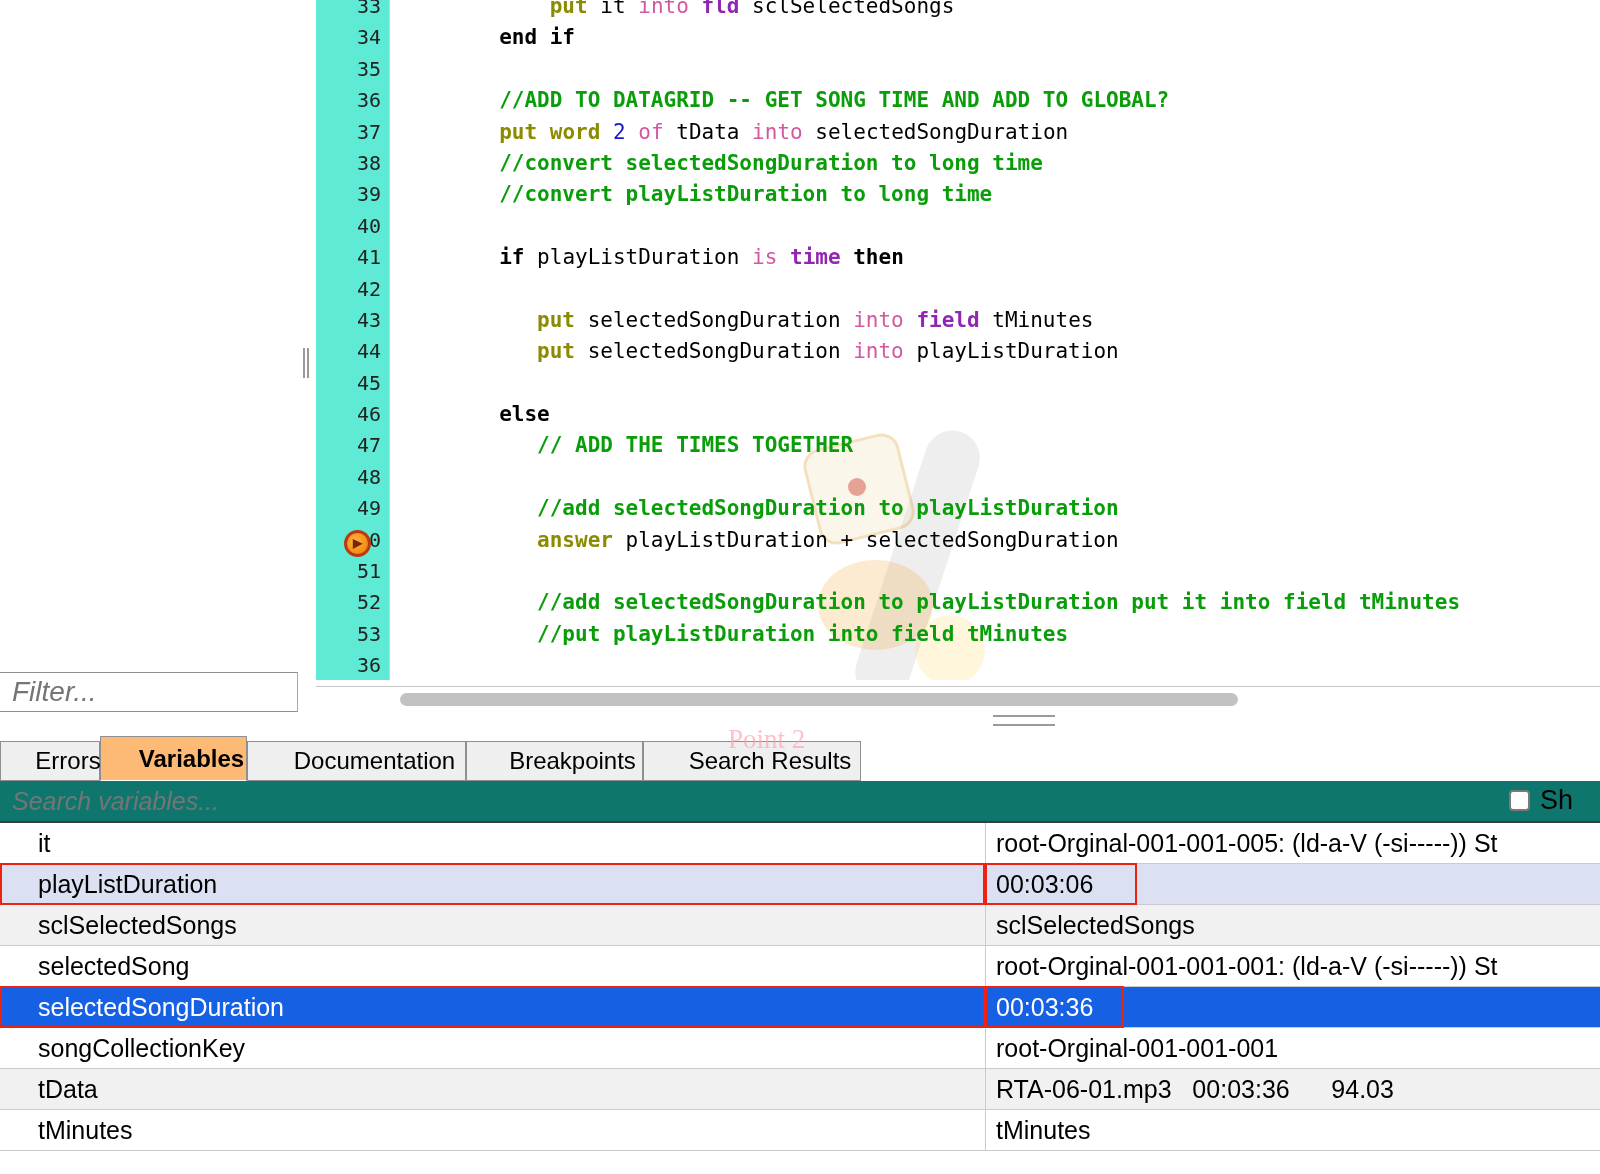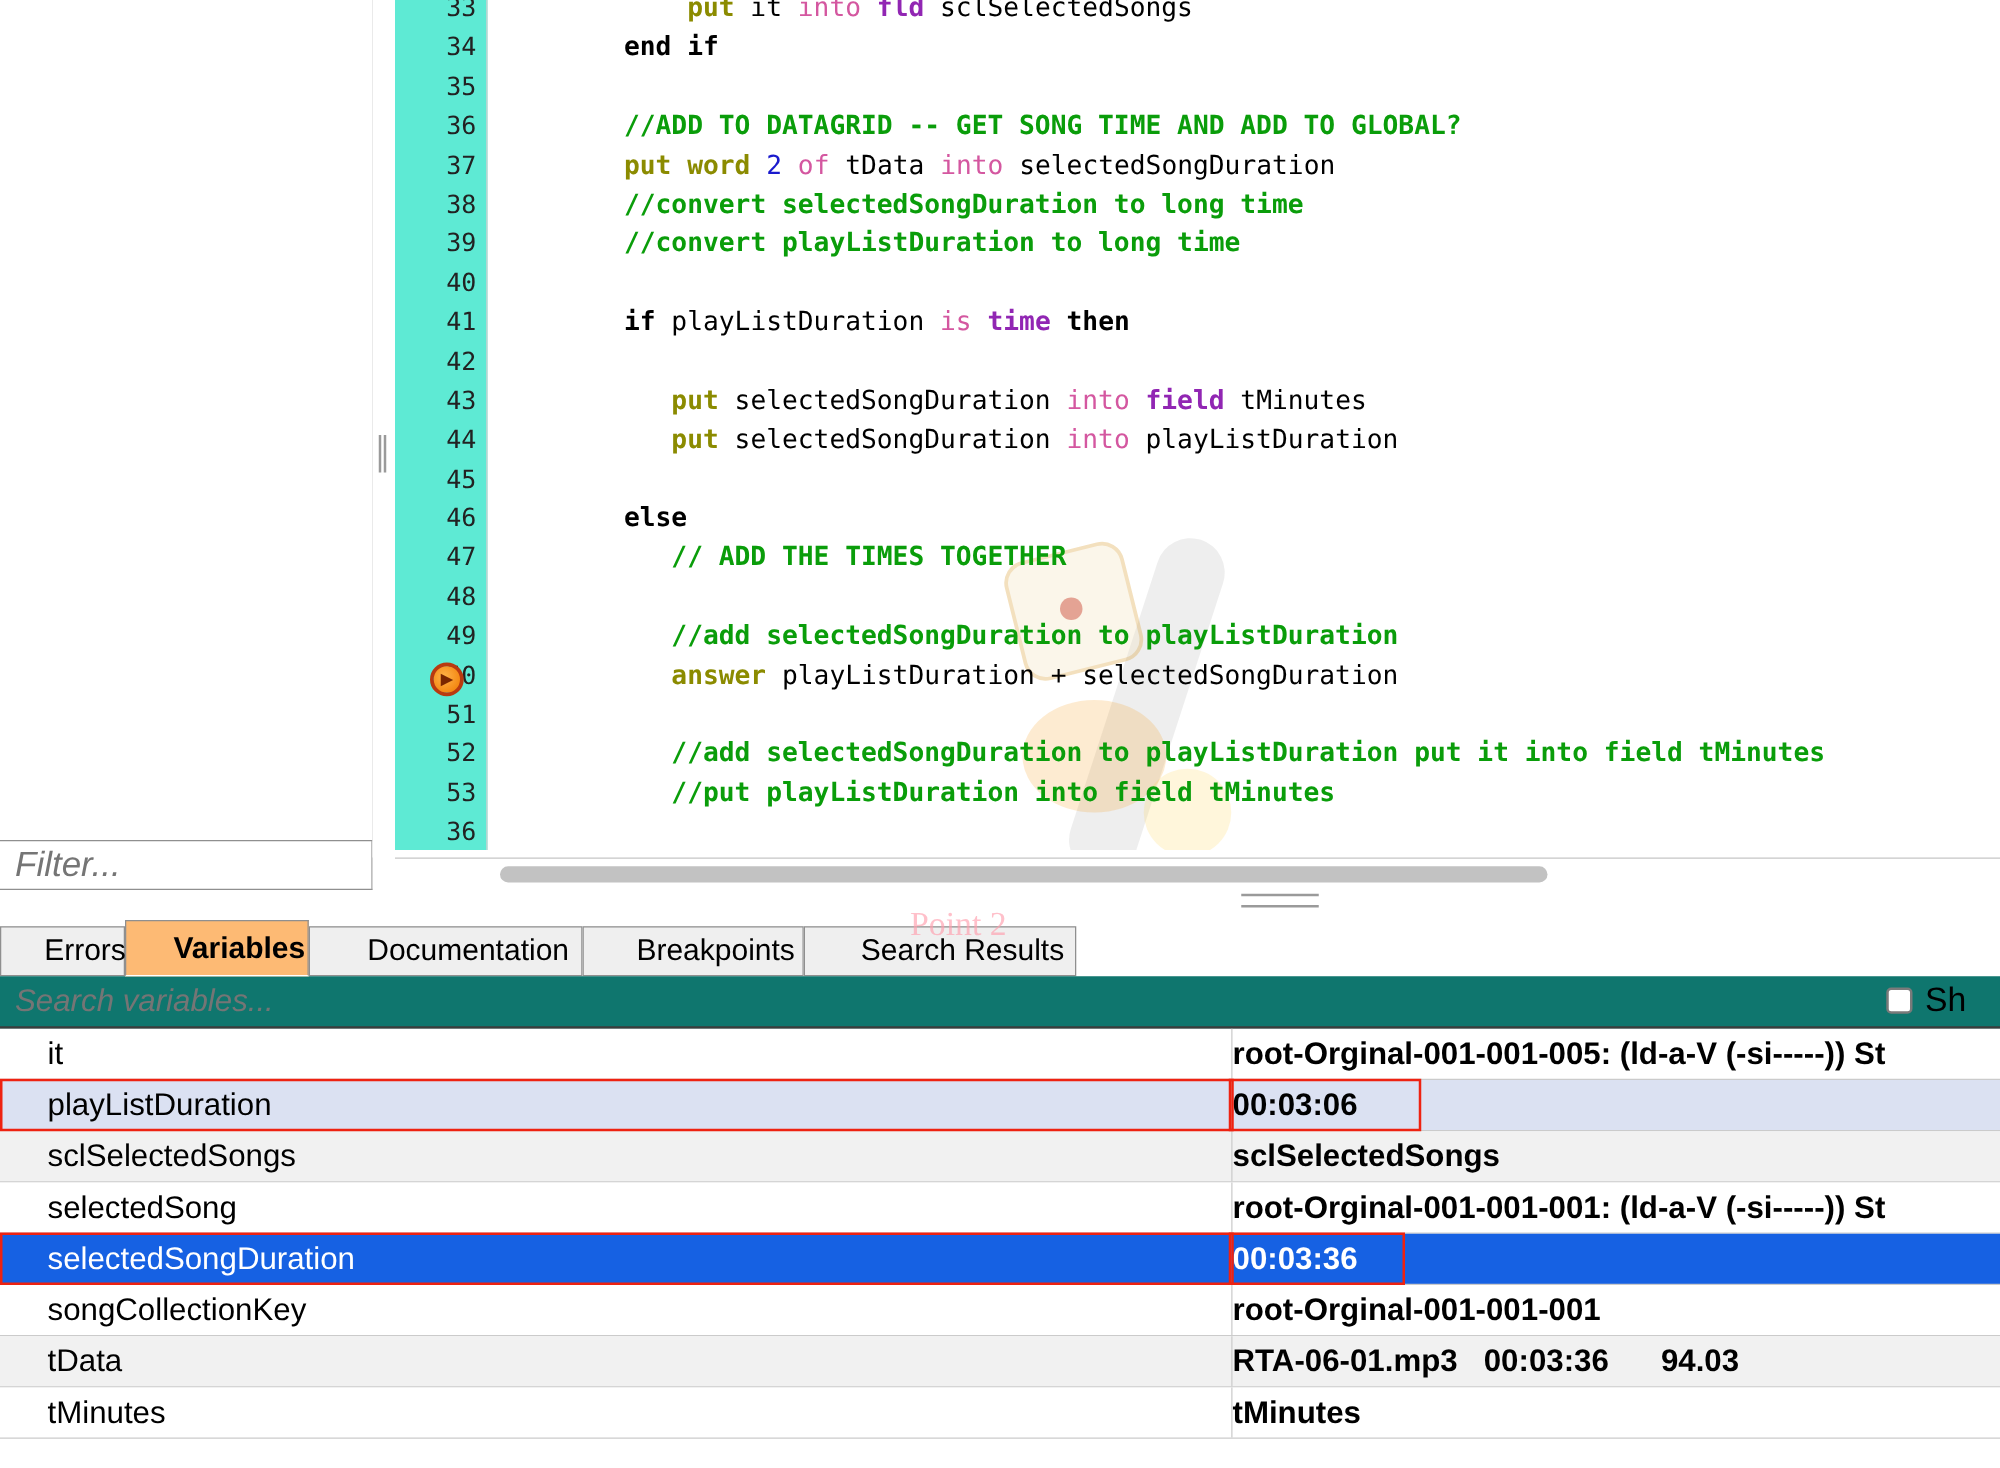--- a/index.html
+++ b/index.html
@@ -84,22 +84,22 @@
 
   
   #variables-table{position:absolute;left:0;top:823px;width:1600px;}
   .vrow{position:relative;height:41px;display:flex;border-bottom:1px solid #cbcbcb;box-sizing:border-box;
         font-size:25px;align-items:center;}
   .vrow-plain{background:#fff;}
   .vrow-alt{background:#f1f1f1;}
   .vrow-hl{background:#dbe1f2;}
   .vrow-sel{background:#1661e3;color:#fff;}
   .vname{width:985px;flex:none;padding-left:38px;box-sizing:border-box;white-space:nowrap;overflow:hidden;}
-  .vvalue{flex:1;padding-left:0;border-left:1px solid #cbcbcb;box-sizing:border-box;
-          white-space:pre;overflow:hidden;height:100%;display:flex;align-items:center;font-weight:bold;}
+  .vvalue{flex:1;padding-left:10px;border-left:1px solid #cbcbcb;box-sizing:border-box;
+          white-space:pre;overflow:hidden;height:100%;display:flex;align-items:center;}
   .vrow-sel .vvalue{border-left-color:rgba(255,255,255,.35);}
   .annot{position:absolute;top:-1px;bottom:-1px;border:2px solid #ee2211;pointer-events:none;z-index:4;}
   .annot-name{left:0;width:983px;}
   .annot-val{left:983px;}
 </style>
 </head>
 <body>
 
 <div id="stage">
 

